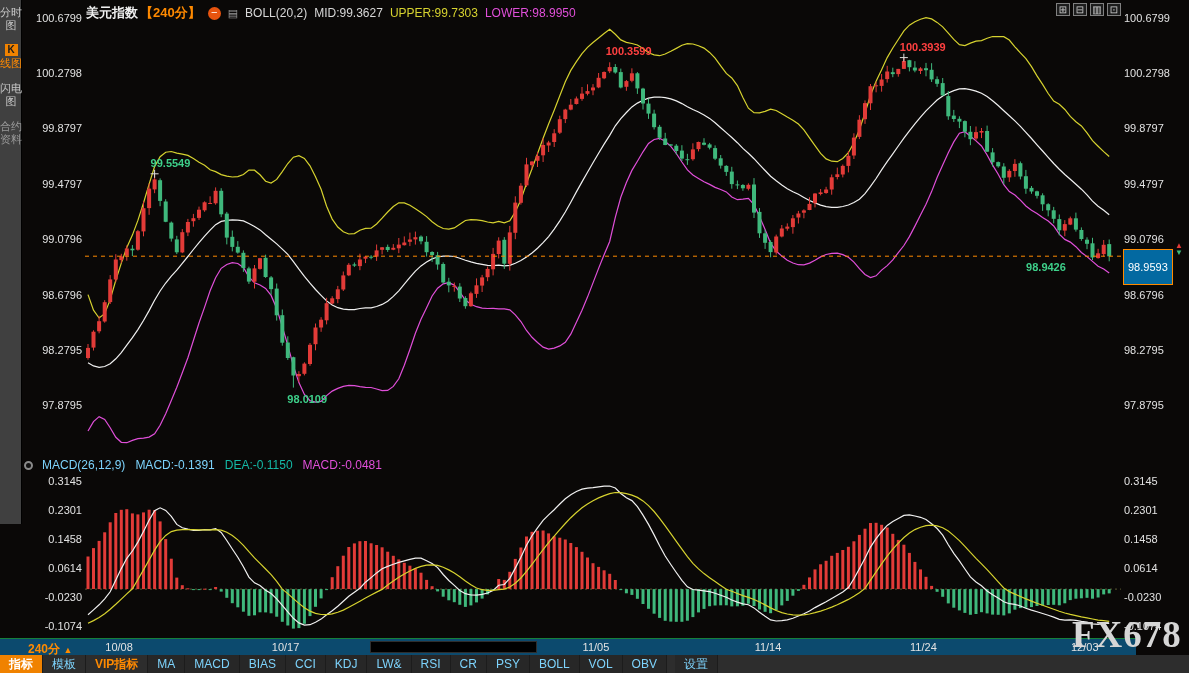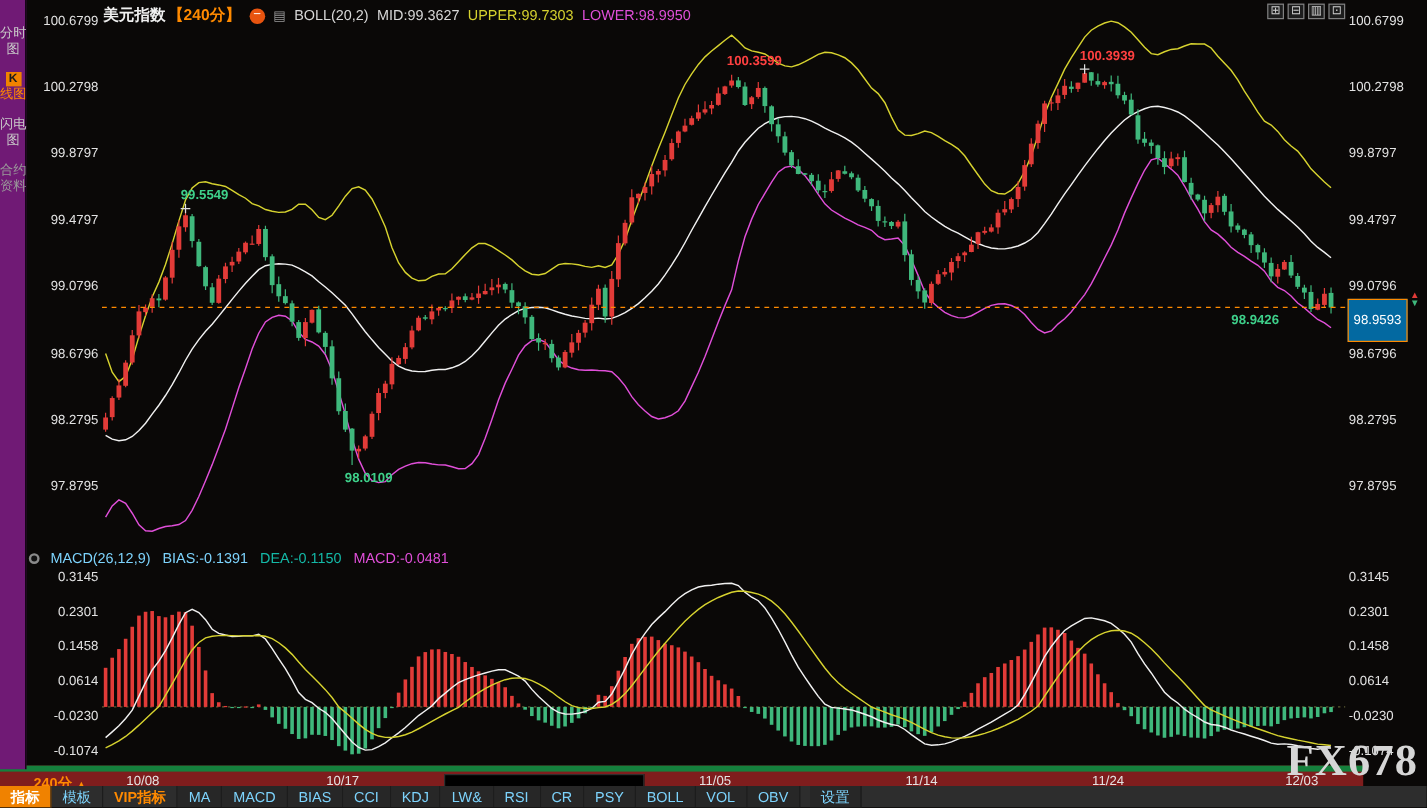--- a/index.html
+++ b/index.html
@@ -1,19 +1,19 @@
 <!DOCTYPE html>
 <html><head>
 <meta charset="utf-8">
 <style>
 *{margin:0;padding:0;box-sizing:border-box}
 body{background:#000;font-family:"Liberation Sans",sans-serif}
 .app{position:relative;width:1189px;height:673px;background:#0a0807;overflow:hidden;font-family:"Liberation Sans",sans-serif}
 #chart-svg{position:absolute;left:0;top:0;z-index:1}
-.sidebar{position:absolute;left:0;top:0;width:22px;height:641px;background:#701a75;border-right:1px solid #000;z-index:5;padding-top:22px}
+.sidebar{position:absolute;left:0;top:0;width:22px;height:524px;background:#404040;border-right:1px solid #000;z-index:5;padding-top:6px}
 .side-tab{width:22px;text-align:center;font-size:11px;line-height:13px;color:#c8c8c8;margin-bottom:12px;word-break:break-all;cursor:pointer}
 .side-tab.active{color:#ff8a00}
 .side-tab.dim{color:#9a9a9a}
 .kbadge{display:block;width:13px;margin:0 auto 1px;background:#f08200;color:#1a1a1a;font-weight:bold;font-size:10px;line-height:12px}
 .chart-header{position:absolute;left:86px;top:4px;display:flex;align-items:center;gap:7px;z-index:4;font-size:12px;white-space:nowrap}
 .title{color:#efefef;font-weight:bold;font-size:13px}
 .period{color:#ff8a00;font-weight:bold;font-size:13px;margin-left:-5px}
 .minus-icon{width:13px;height:13px;border-radius:50%;background:#e8540f;color:#fff;font-size:11px;line-height:11px;text-align:center;cursor:pointer}
 .chip-icon{color:#9a9a9a;font-size:11px}
 .boll-label,.boll-mid{color:#d8d8d8}
@@ -26,21 +26,21 @@
 .ann{position:absolute;font-size:11px;font-weight:bold;z-index:4;white-space:nowrap}
 .macd-header{position:absolute;left:42px;top:458px;display:flex;gap:10px;font-size:12px;z-index:4;white-space:nowrap}
 .macd-circle{position:absolute;left:24px;top:461px;width:9px;height:9px;border:2px solid #8a8a8a;border-radius:50%;background:#111;z-index:4;cursor:pointer}
 .macd-label,.macd-diff{color:#7dd3fc}
 .macd-dea{color:#14b8a6}
 .macd-macd{color:#e04fd9}
 .price-box{position:absolute;left:1123px;top:249px;border:1px solid #ff8a00;background:#0369a1;color:#fff;font-size:11px;padding:11px 4px;z-index:5}
 .dir-arrows{position:absolute;left:1175px;top:242px;z-index:5;line-height:7px;text-align:center}
 .dir-arrows .ua{color:#e23b38;font-size:8px;display:block}
 .dir-arrows .da{color:#3fb87c;font-size:8px;display:block}
-.time-row{position:absolute;left:0;top:638px;width:1136px;height:17px;background:#7f1d1d;border-top:5px solid #15803d;z-index:4}
+.time-row{position:absolute;left:0;top:638px;width:1136px;height:17px;background:#0c4a6e;border-top:1px solid #15803d;z-index:4}
 .period-btn{position:absolute;left:28px;top:2px;color:#ff8a00;font-size:12px;font-weight:bold;cursor:pointer;white-space:nowrap}
 .period-btn .tri{font-size:9px}
 .time-lbl{position:absolute;top:2px;font-size:11px;color:#e2e2e2}
 .scroll-thumb{position:absolute;left:370px;top:2px;width:167px;height:12px;background:#000;border:1px solid #2e2e2e;cursor:grab}
 .toolbar{position:absolute;left:0;top:655px;width:1189px;height:18px;background:#2d2d2d;display:flex;z-index:5;font-size:12px}
 .tb{padding:0 9px;line-height:18px;color:#7dd3fc;border-right:1px solid #1c1c1c;cursor:pointer;white-space:nowrap}
 .tb.v-active{background:#f08200;color:#fff;font-weight:bold}
 .tb.v-vip{color:#ff8a00;font-weight:bold}
 .tb.v-button{background:#272727}
 .tb.gap{margin-left:8px}
@@ -651,21 +651,21 @@
   <div class="win-controls">
     <span class="win-btn">⊞</span>
     <span class="win-btn">⊟</span>
     <span class="win-btn">▥</span>
     <span class="win-btn">⊡</span>
   </div>
 
   <div class="macd-circle"></div>
   <div class="macd-header">
     <span class="macd-label">MACD(26,12,9)</span>
-    <span class="macd-diff">BIAS:-0.1391</span>
+    <span class="macd-diff">MACD:-0.1391</span>
     <span class="macd-dea">DEA:-0.1150</span>
     <span class="macd-macd">MACD:-0.0481</span>
   </div>
 
   <div id="overlay">
       <span class="pl axis-left" style="left: 24px; top: 11.5px;">100.6799</span>
       <span class="pl" style="left: 1124px; top: 11.5px;">100.6799</span>
       <span class="pl axis-left" style="left: 24px; top: 66.9px;">100.2798</span>
       <span class="pl" style="left: 1124px; top: 66.9px;">100.2798</span>
       <span class="pl axis-left" style="left: 24px; top: 122.3px;">99.8797</span>

